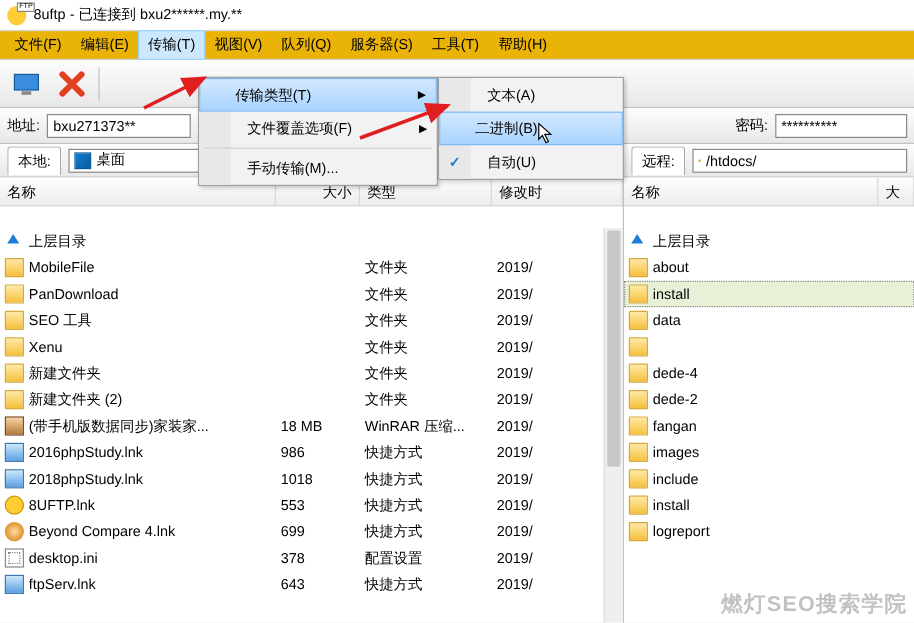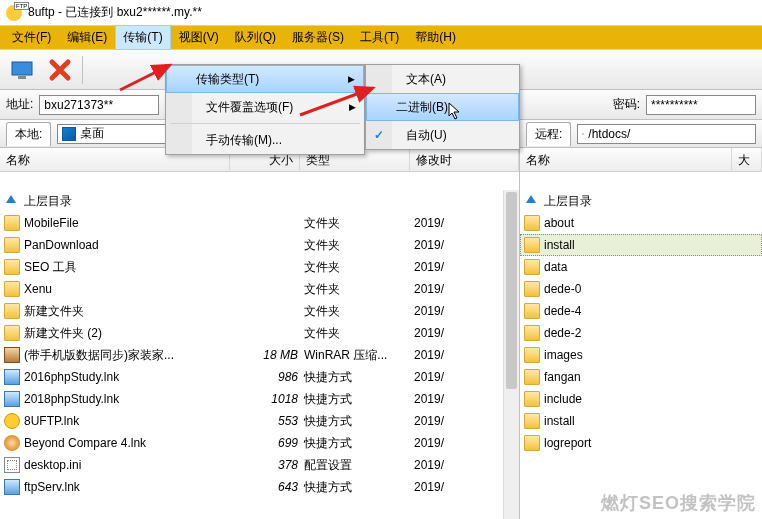--- a/index.html
+++ b/index.html
@@ -32,21 +32,21 @@
     .row .name { flex: 1; white-space: nowrap; overflow: hidden; }
     .ic-folder { background: linear-gradient(#ffe9a6,#f5c13d); border: 1px solid #d8a93a; border-radius: 1px; }
     .ic-folder-open { background: linear-gradient(#ffe9a6,#f5c13d); border: 1px solid #d8a93a; border-radius: 1px; position: relative; }
     .ic-up { width: 0; height: 0; border-left: 5px solid transparent; border-right: 5px solid transparent; border-bottom: 8px solid #1e7fd6; margin: 2px 4px 0 2px; }
     .ic-rar { background: linear-gradient(#f7d4a3,#b57a3a); border: 1px solid #7a4e20; }
     .ic-lnk { background: linear-gradient(#cde8ff,#5aa0e0); border: 1px solid #3a7ab0; }
     .ic-ini { background: #fff; border: 1px solid #888; position: relative; }
     .ic-ini::after { content: ""; position: absolute; inset: 2px; border: 1px dotted #888; }
     .ic-ftp { background: #ffcc33; border-radius: 50%; border: 1px solid #cc9900; }
     .ic-bc { background: radial-gradient(#ffdca0,#d07000); border-radius: 50%; }
-    .left .row .c-size { width: 70px; text-align: right; padding-right: 6px; font-style: italic; }
+    .left .row .c-size { width: 70px; text-align: left; padding-right: 6px; }
     .left .row .c-type { width: 110px; }
     .left .row .c-date { width: 50px; }
     .vscroll { position: absolute; right: 0; top: 0; bottom: 0; width: 16px; background: #efefef; border-left: 1px solid #ddd; }
     .vscroll .thumb { position: absolute; left: 2px; right: 2px; top: 2px; height: 60%; background: #c8c8c8; border-radius: 2px; }
     
     .menu { position: absolute; background: #f2f2f2; border: 1px solid #a0a0a0; box-shadow: 2px 2px 4px rgba(0,0,0,.25); z-index: 10; }
     .menu-item { height: 28px; display: flex; align-items: center; padding: 0 24px 0 40px; position: relative; white-space: nowrap; }
     .menu-item.hover { background: linear-gradient(#d3e8ff,#a8d4ff); border: 1px solid #7ab8f5; padding: 0 23px 0 29px; }
     .menu-item .arrow { position: absolute; right: 8px; }
     .menu-item .check { position: absolute; left: 8px; color: #1e7fd6; font-weight: bold; }
@@ -250,37 +250,36 @@
         <div class="row sel">
           <span class="ficon ic-folder"></span>
           <span class="name">install</span>
         </div>
         <div class="row">
           <span class="ficon ic-folder"></span>
           <span class="name">data</span>
         </div>
         <div class="row">
           <span class="ficon ic-folder"></span>
-          <span class="name">dede-0</span>
         </div>
         <div class="row">
           <span class="ficon ic-folder"></span>
           <span class="name">dede-4</span>
         </div>
         <div class="row">
           <span class="ficon ic-folder"></span>
           <span class="name">dede-2</span>
         </div>
         <div class="row">
           <span class="ficon ic-folder"></span>
+          <span class="name">fangan</span>
+        </div>
+        <div class="row">
+          <span class="ficon ic-folder"></span>
           <span class="name">images</span>
-        </div>
-        <div class="row">
-          <span class="ficon ic-folder"></span>
-          <span class="name">fangan</span>
         </div>
         <div class="row">
           <span class="ficon ic-folder"></span>
           <span class="name">include</span>
         </div>
         <div class="row">
           <span class="ficon ic-folder"></span>
           <span class="name">install</span>
         </div>
         <div class="row">

